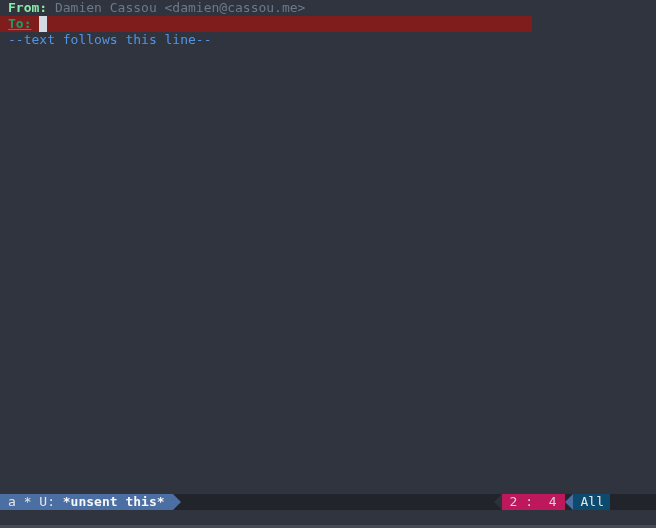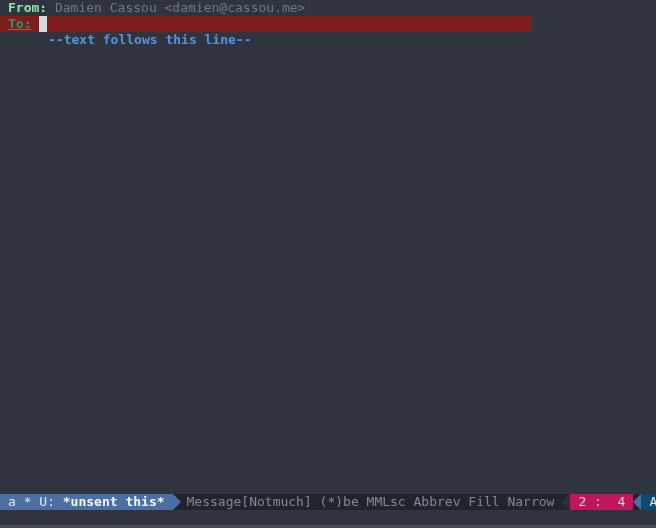--- a/index.html
+++ b/index.html
@@ -50,22 +50,21 @@
     vertical-align: top;
   }
   .cursor-to {
     background: #d3dae3;
   }
   .cursor-subj {
     background: #525a68;
   }
   .sep {
     color: #5294e2;
-    font-weight: bold;
-    margin-left: 40px;
+    font-weight: normal;
   }
   .modeline {
     position: absolute;
     top: 494px;
     left: 0;
     width: 656px;
     height: 16px;
     background: #21252b;
     display: flex;
     align-items: flex-end;
@@ -151,21 +150,20 @@
   <div class="line"><span class="hdr-key">From:</span> <span class="hdr-val">Damien Cassou &lt;damien@cassou.me&gt;</span></div>
 
   <div class="line to-line"><span class="to-key">To:</span> <span class="cursor cursor-to"></span><span></span></div>
 
 
   <div class="line"><span class="sep">--text follows this line--</span></div>
 
   <div class="modeline">
     <div class="ml-seg ml-buf"><span>a * U: </span><span class="bufname">*unsent this*</span></div>
     <div class="arrow-right"></div>
-    <div class="ml-seg ml-modes">Message[Notmuch] (*)be MMLsc Abbrev Fill Narrow</div>
     <div class="ml-spacer"></div>
     <div class="arrow-left-pos"></div>
     <div class="ml-seg ml-pos">2 :  4</div>
     <div class="arrow-left-pct"></div>
     <div class="ml-seg ml-pct">All</div>
     <div class="ml-end"></div>
   </div>
 
   <div class="minibuf"></div>
   <div class="bottom-border"></div>

